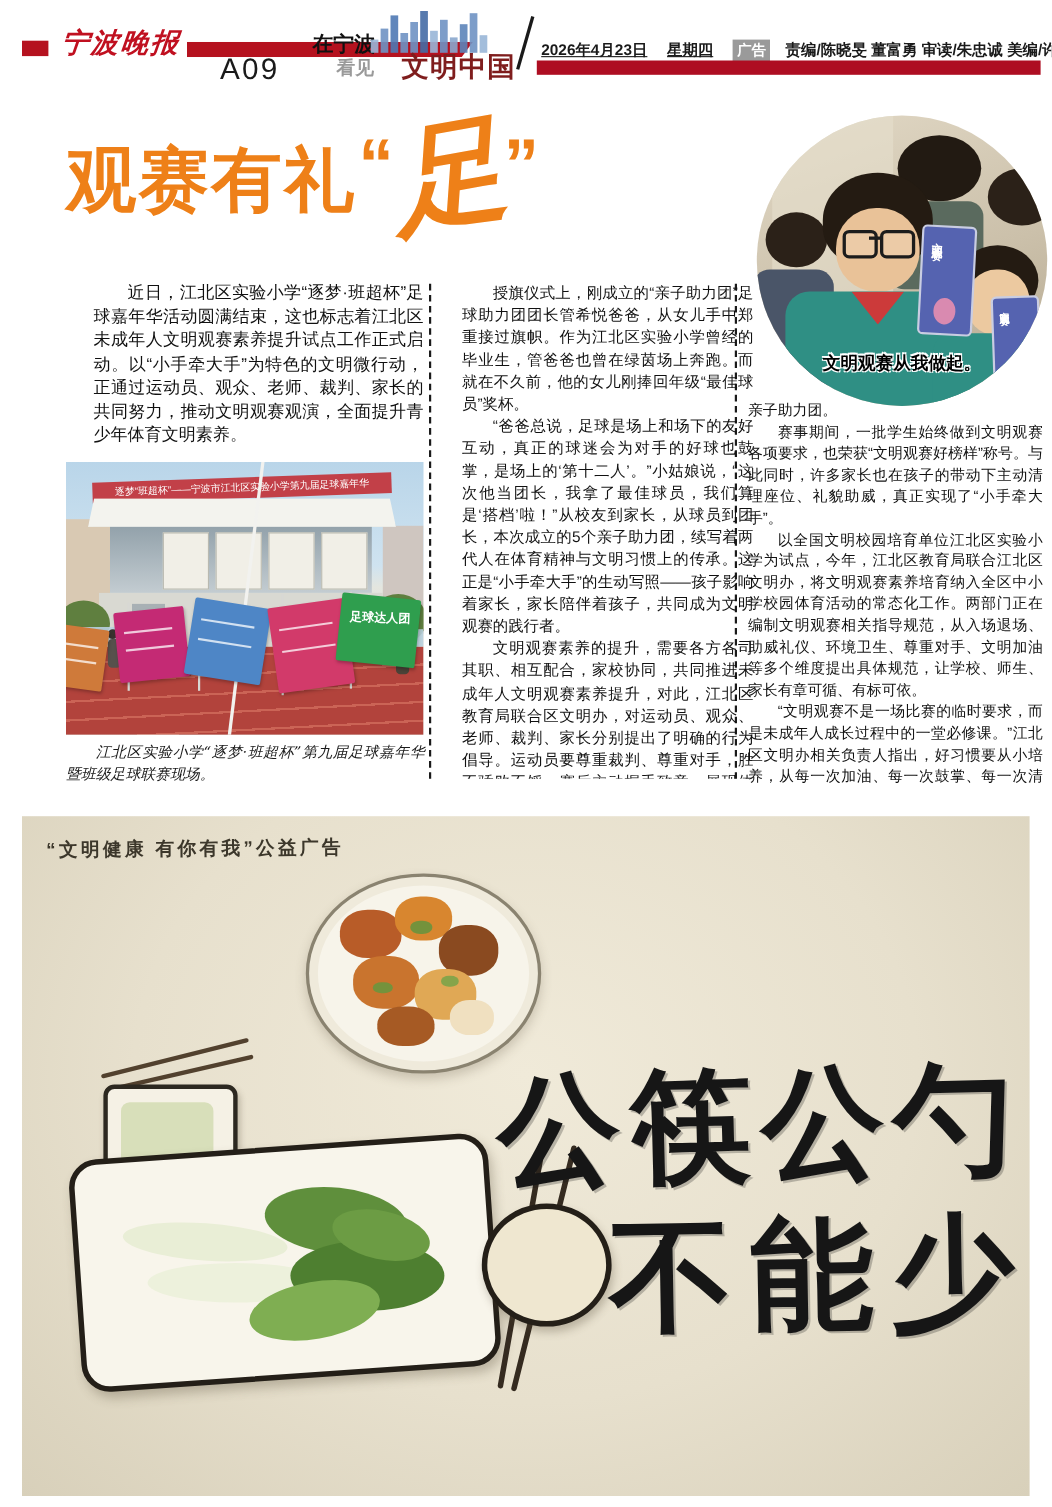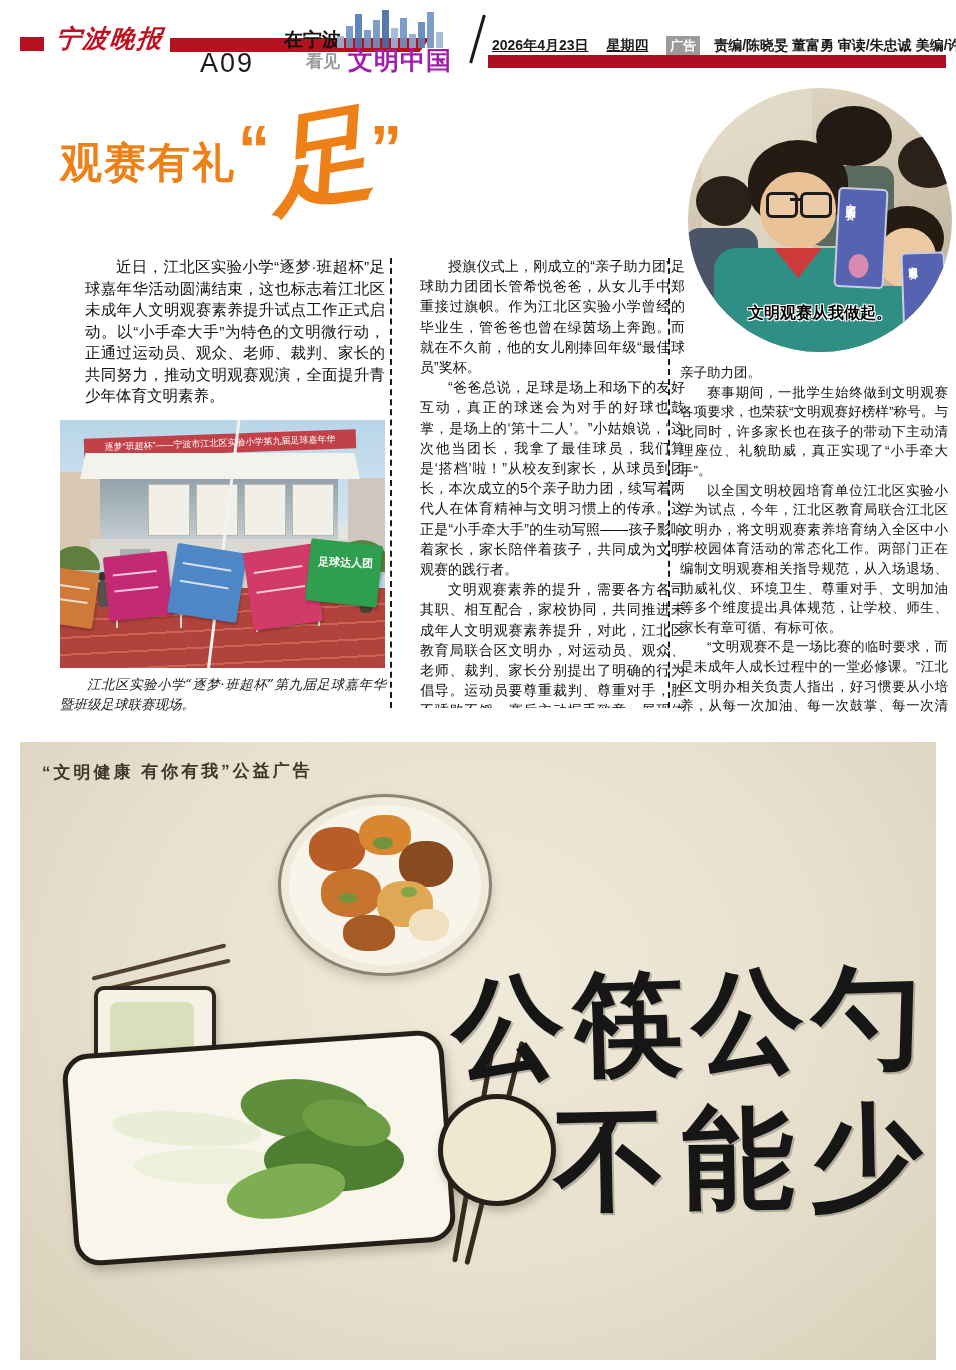--- a/index.html
+++ b/index.html
@@ -23,38 +23,38 @@
   .skyline i:nth-child(3){height:34px;background:#4f7ab4;}
   .skyline i:nth-child(4){height:18px;background:#8aa8cе;}
   .skyline i:nth-child(5){height:28px;}
   .skyline i:nth-child(6){height:38px;background:#456ca6;}
   .skyline i:nth-child(7){height:20px;background:#9ab6d8;}
   .skyline i:nth-child(8){height:30px;}
   .skyline i:nth-child(9){height:14px;background:#8aa8ce;}
   .skyline i:nth-child(10){height:26px;background:#5d84ba;}
   .skyline i:nth-child(11){height:36px;}
   .skyline i:nth-child(12){height:16px;background:#9ab6d8;}
-  .m-brand{left:348px;top:44px;font-size:25px;font-weight:900;color:#a21caf;letter-spacing:1px;white-space:nowrap;}
+  .m-brand{left:365px;top:44px;font-size:25px;font-weight:900;color:#7f1d1d;letter-spacing:1px;white-space:nowrap;}
   .m-slash{left:476px;top:14px;width:3px;height:50px;background:#1a1a1a;transform:rotate(16deg);}
   .m-meta{left:492px;top:36px;width:456px;font-size:14px;color:#1a1a1a;white-space:nowrap;font-weight:bold;}
   .m-meta .sp{margin-right:14px;text-decoration:underline;}
   .adtag{display:inline-block;background:#9a9a9a;color:#fff;font-size:13px;padding:1px 4px;margin-right:10px;font-weight:bold;}
   .m-crimson{left:488px;top:55px;width:458px;height:13px;background:#ae0e22;}
 
   
   .headline{left:60px;top:108px;width:660px;height:110px;color:#ee8018;font-weight:900;
             display:flex;align-items:center;white-space:nowrap;}
-  .hl-txt{font-size:42px;letter-spacing:2px;}
+  .hl-txt{font-size:64px;letter-spacing:2px;}
   .hl-q{font-size:64px;line-height:1;margin:0 2px;transform:translateY(-14px);}
   .hl-zu{font-family:"DejaVu Serif",serif;font-size:104px;line-height:.8;display:inline-block;
          transform:rotate(-10deg) translateY(-4px);font-style:italic;margin:0 -4px;}
   .subhead{left:60px;top:196px;width:660px;font-size:33px;font-weight:900;color:#0d0d0d;letter-spacing:.5px;white-space:nowrap;}
 
   
-  .cphoto{left:688px;top:88px;width:264px;height:264px;border-radius:50%;overflow:hidden;
+  .cphoto{left:688px;top:105px;width:264px;height:264px;border-radius:50%;overflow:hidden;
           background:linear-gradient(160deg,#e2d9c6 0%,#cbc0aa 55%,#b2a68e 100%);}
   .cp{position:absolute;}
   .cap-circle{position:absolute;left:0;right:0;bottom:28px;text-align:center;font-size:16px;font-weight:bold;color:#000;
        text-shadow:-1px -1px 0 #fff,1px -1px 0 #fff,-1px 1px 0 #fff,1px 1px 0 #fff;}
 
   
   .col{overflow:hidden;text-align:justify;}
   .col p{margin:0;text-indent:2em;}
   .col p.cont{text-indent:0;margin-top:43px;}
   .col1{left:85px;top:256px;width:300px;height:152px;font-size:15.5px;line-height:21.5px;}

